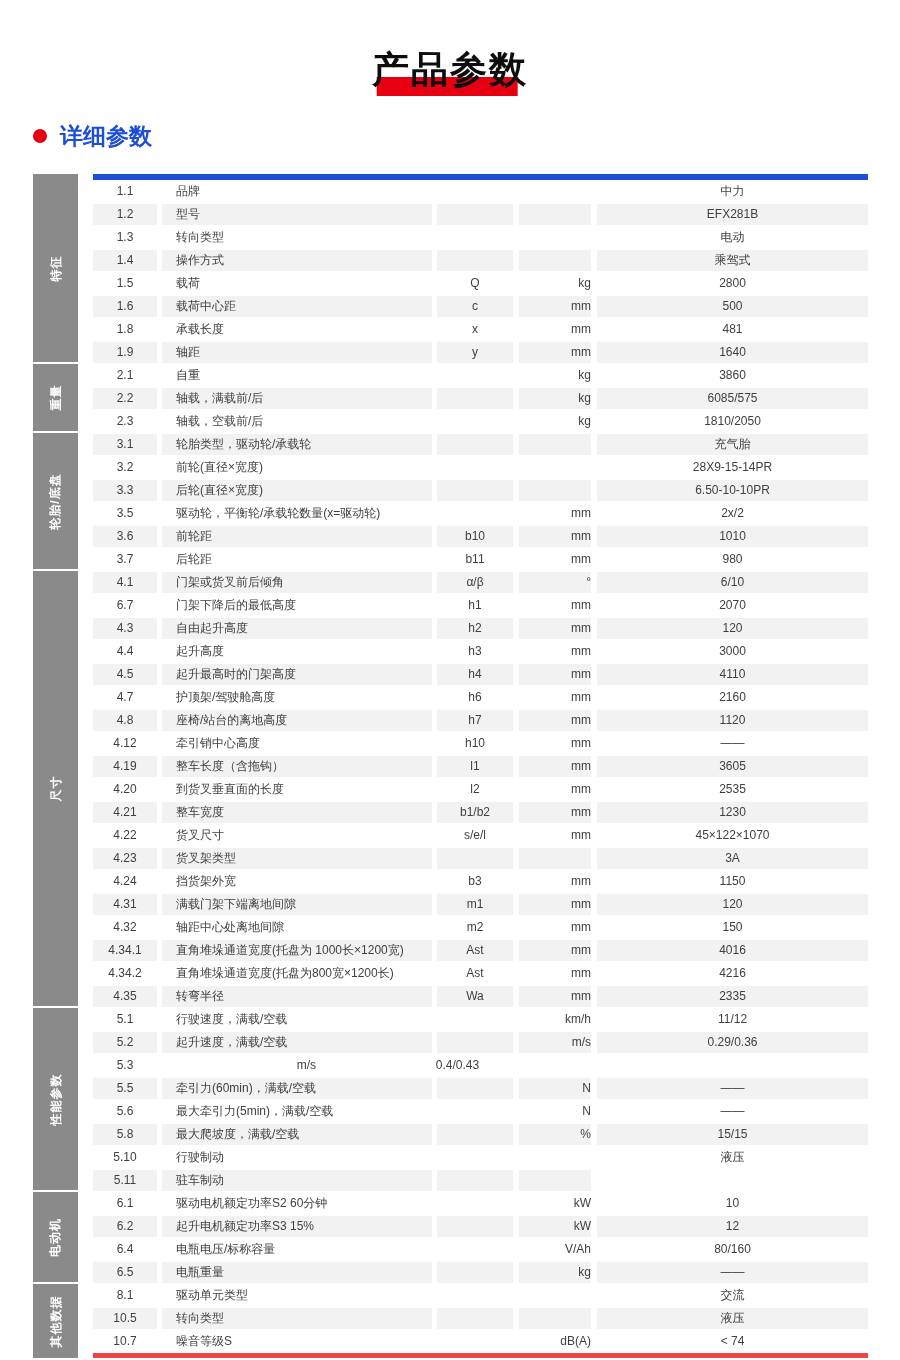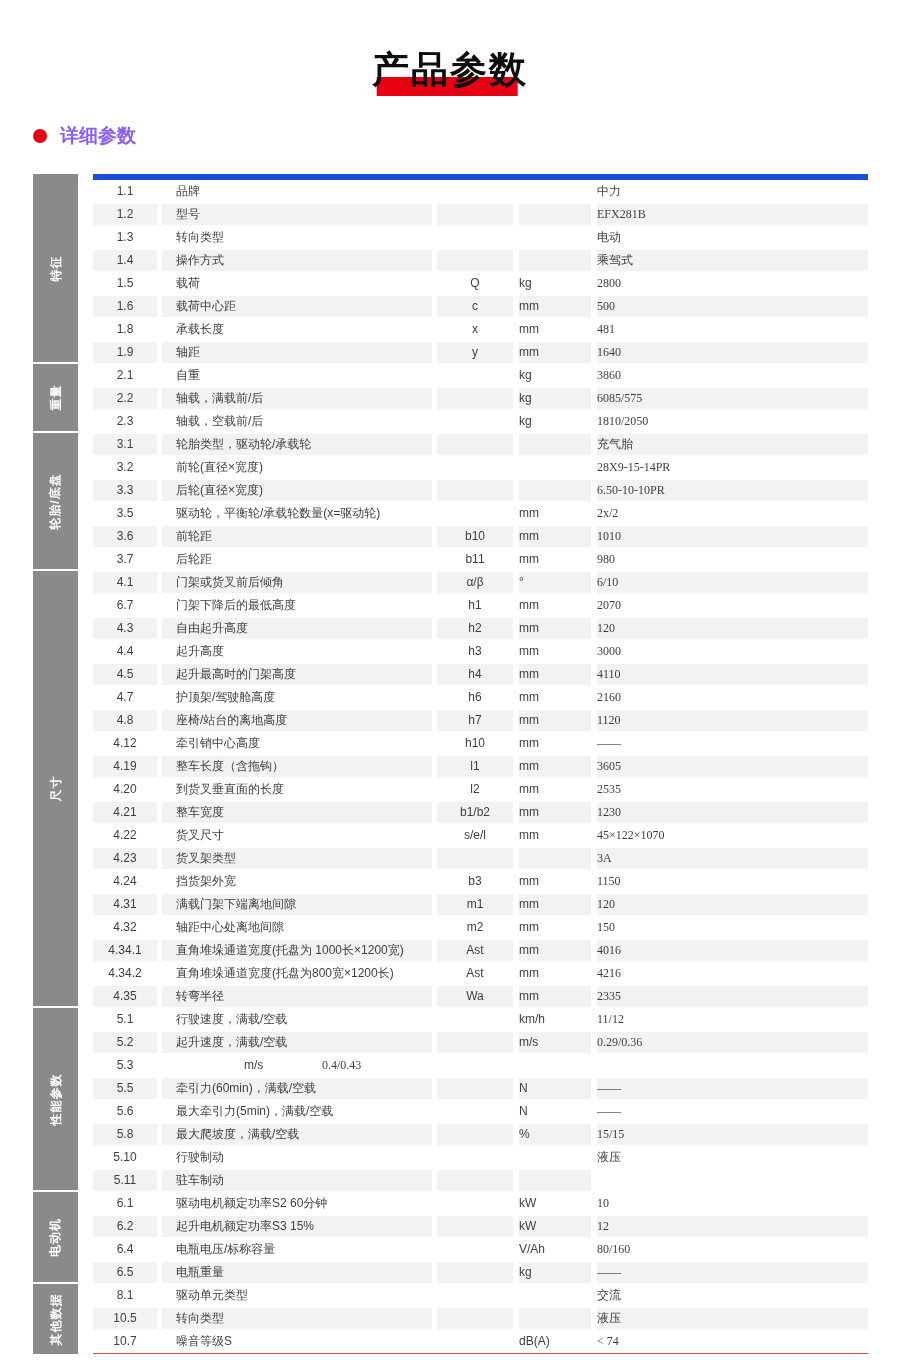--- a/index.html
+++ b/index.html
@@ -18,44 +18,44 @@
   }
   .title-text{
     position:relative;z-index:1;font-family:"DejaVu Serif","Liberation Serif",serif;
     font-size:37px;font-weight:900;color:#0d0d0d;letter-spacing:2px;line-height:50px;margin-top:23px;
   }
   
   .detail-header{
     display:flex;align-items:center;margin:28px 0 0 33px;height:28px;
   }
   .red-dot{width:14px;height:14px;border-radius:50%;background:#e60012;margin-right:13px;flex:0 0 auto;}
-  .detail-header-text{font-size:19px;font-weight:bold;color:#8b5cf6;}
+  .detail-header-text{font-size:23px;font-weight:bold;color:#1d4ed8;}
   
   .spec-table{margin:24px 0 0 33px;width:835px;}
   .section{display:flex;}
   .side-label{
     width:45px;flex:0 0 45px;background:#8a8a8a;margin-right:15px;
     display:flex;align-items:center;justify-content:center;
     border-bottom:2px solid #ffffff;
   }
   .section.last .side-label{border-bottom:none;}
   .side-label span{
     transform:rotate(-90deg);white-space:nowrap;color:#ffffff;
     font-size:12px;font-weight:bold;letter-spacing:1px;
   }
   .rows{flex:1 1 auto;}
   .section.first .rows{border-top:6px solid #1d4ed8;}
-  .section.last .rows{border-bottom:1px solid #ef4444;}
+  .section.last .rows{border-bottom:5px solid #ef4444;}
   .row{display:flex;height:23px;box-sizing:border-box;padding:1px 0;font-size:12px;}
   .row>div{height:21px;line-height:21px;overflow:hidden;white-space:nowrap;}
   .c-num{width:64px;text-align:center;margin-right:5px;}
   .c-desc{width:270px;padding-left:14px;box-sizing:border-box;text-align:left;margin-right:5px;}
   .c-sym{width:76px;text-align:center;margin-right:6px;}
-  .c-unit{width:72px;text-align:left;margin-right:6px;}
-  .c-val{width:271px;text-align:left;font-family:Liberation Serif, serif;}
+  .c-unit{width:72px;text-align:right;margin-right:6px;}
+  .c-val{width:271px;text-align:center;}
   .row.striped>div{background:#f2f2f2;}
 </style>
 </head>
 <body>
 
 <div class="title-wrap">
   <div class="title-red-bar"></div>
   <div class="title-text">产品参数</div>
 </div>
 

